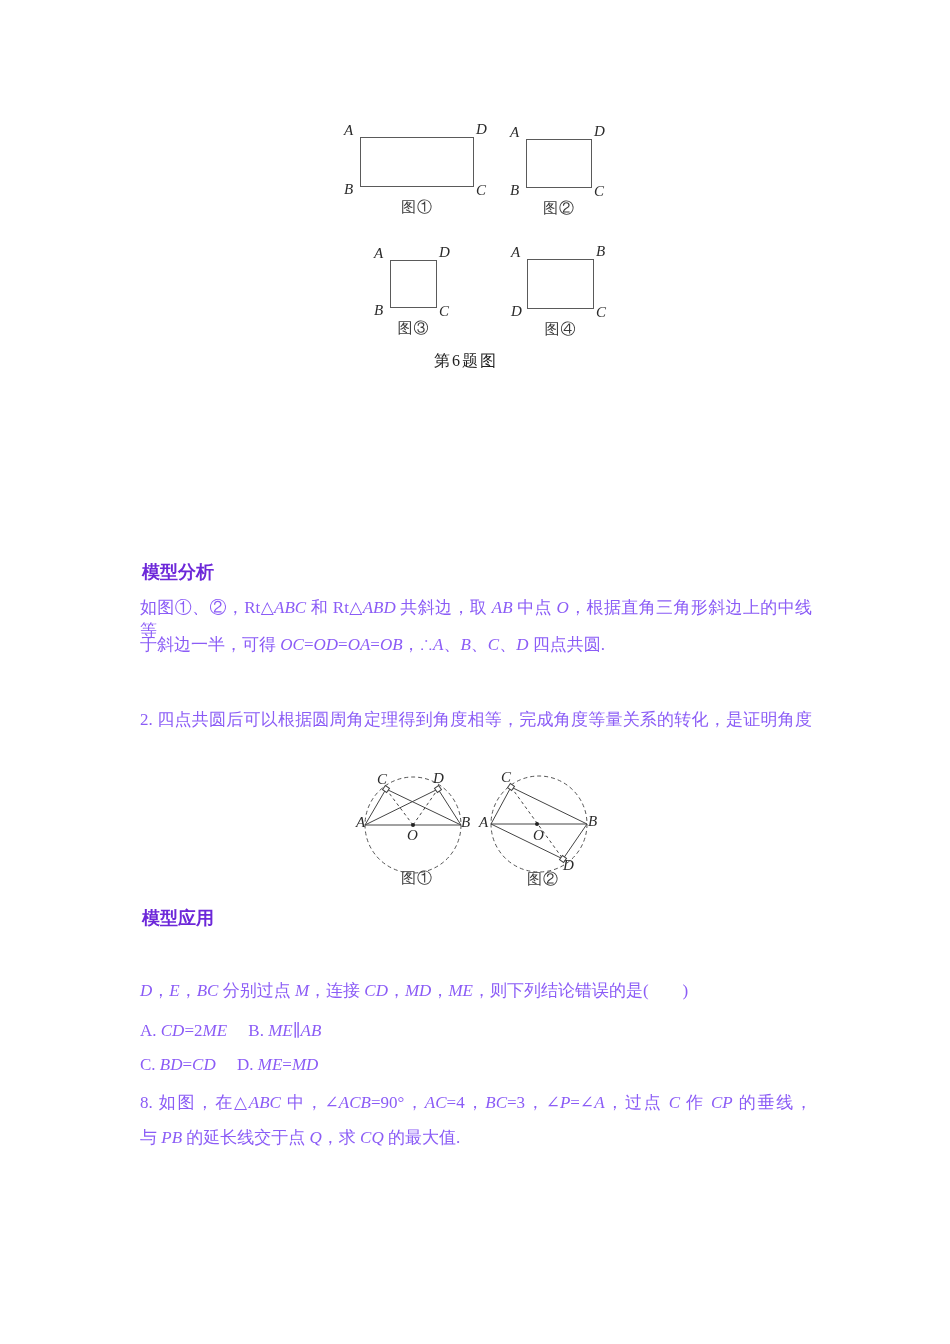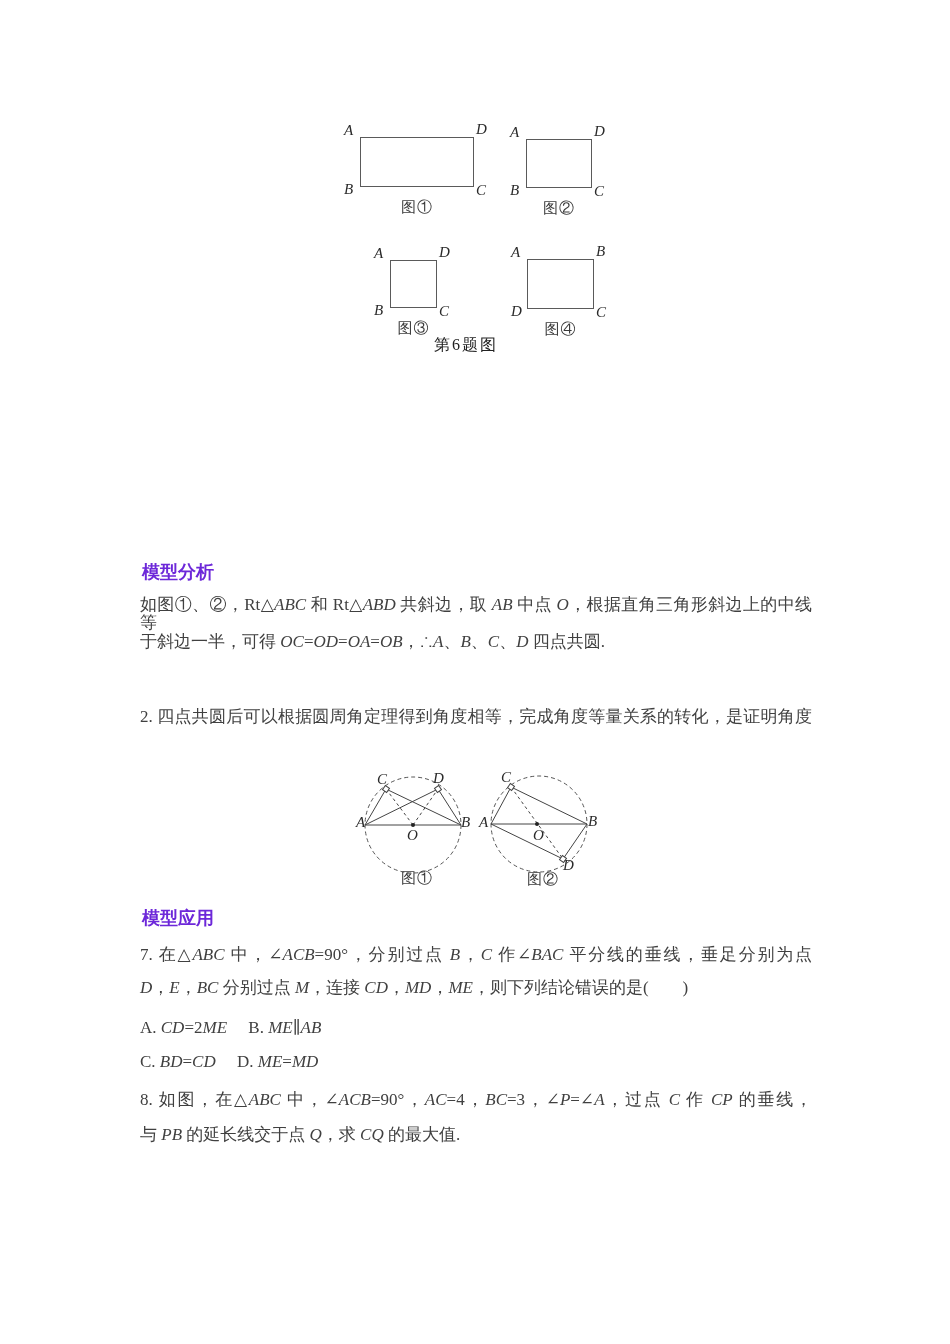--- a/index.html
+++ b/index.html
@@ -15,33 +15,33 @@
   .vbl{left:-17px;top:calc(100% - 5px);}
   .vbr{left:calc(100% + 3px);top:calc(100% - 4px);}
   .rcap{position:absolute;top:calc(100% + 12px);left:50%;transform:translateX(-50%);
         font-size:15px;color:#3a3a3a;white-space:nowrap;letter-spacing:1px;}
 
   
   .h-title{position:absolute;left:141px;top:503px;font:bold 24px "Liberation Sans","DejaVu Sans",sans-serif;color:#0e0e0e;}
   .h-sub{position:absolute;left:142px;font:bold 18px "Liberation Sans","DejaVu Sans",sans-serif;color:#6d28d9;}
 
   
-  .bline{position:absolute;left:140px;width:672px;font-size:17px;line-height:18px;
-         color:#404040;white-space:normal;}
+  .bline{position:absolute;left:140px;width:672px;font-size:17px;line-height:23px;
+         color:#8b5cf6;white-space:normal;}
   .full{text-align:justify;text-align-last:justify;}
   .m{font-style:italic;font-family:"Liberation Serif","DejaVu Serif",serif;}
 
   
   .cfig{position:absolute;}
   .cfig svg{position:absolute;left:0;top:0;}
   .plab{position:absolute;font:italic 15px "Liberation Serif","DejaVu Serif",serif;color:#2a2a2a;}
   .ccap{position:absolute;left:50%;transform:translateX(-50%);font-size:15px;color:#3a3a3a;
         white-space:nowrap;letter-spacing:1px;}
 
-  .caption6{position:absolute;left:366px;top:335px;width:200px;text-align:center;
+  .caption6{position:absolute;left:366px;top:351px;width:200px;text-align:center;
             font-size:16px;color:#222;letter-spacing:2px;}
 </style>
 </head>
 <body>
 
 <div class="page">
 
   <div class="rectfig" style="left:360px;top:137px;width:112px;height:48px;">
     <span class="vlab vtl">A</span>
     <span class="vlab vtr">D</span>
@@ -136,20 +136,19 @@
     <span class="plab" style="left:1px;top:51px;">A</span>
     <span class="plab" style="left:110px;top:50px;">B</span>
     <span class="plab" style="left:23px;top:6px;">C</span>
     <span class="plab" style="left:85px;top:94px;">D</span>
     <span class="plab" style="left:55px;top:64px;">O</span>
     <span class="ccap" style="top:107px;">图②</span>
   </div>
 
   <div class="h-sub" style="top:906px;">模型应用</div>
 
-  <div class="bline full" style="top:946px;"><span>7. 在△</span><span class="m">ABC</span><span> 中，∠</span><span class="m">ACB</span><span>=90°，分别过点 </span><span class="m">B</span><span>，</span><span class="m">C</span><span> 作∠</span><span class="m">BAC</span><span> 平分线的垂线，垂足分别为点</span></div>
   <div class="bline" style="top:979px;"><span class="m">D</span><span>，</span><span class="m">E</span><span>，</span><span class="m">BC</span><span> 分别过点 </span><span class="m">M</span><span>，连接 </span><span class="m">CD</span><span>，</span><span class="m">MD</span><span>，</span><span class="m">ME</span><span>，则下列结论错误的是(　　)</span></div>
   <div class="bline" style="top:1019px;"><span>A. </span><span class="m">CD</span><span>=2</span><span class="m">ME</span><span>　 B. </span><span class="m">ME</span><span>∥</span><span class="m">AB</span></div>
   <div class="bline" style="top:1053px;"><span>C. </span><span class="m">BD</span><span>=</span><span class="m">CD</span><span>　 D. </span><span class="m">ME</span><span>=</span><span class="m">MD</span></div>
   <div class="bline full" style="top:1091px;"><span>8. 如图，在△</span><span class="m">ABC</span><span> 中，∠</span><span class="m">ACB</span><span>=90°，</span><span class="m">AC</span><span>=4，</span><span class="m">BC</span><span>=3，∠</span><span class="m">P</span><span>=∠</span><span class="m">A</span><span>，过点 </span><span class="m">C</span><span> 作 </span><span class="m">CP</span><span> 的垂线，</span></div>
   <div class="bline" style="top:1126px;"><span>与 </span><span class="m">PB</span><span> 的延长线交于点 </span><span class="m">Q</span><span>，求 </span><span class="m">CQ</span><span> 的最大值.</span></div>
 
 </div>
 
 </body></html>

